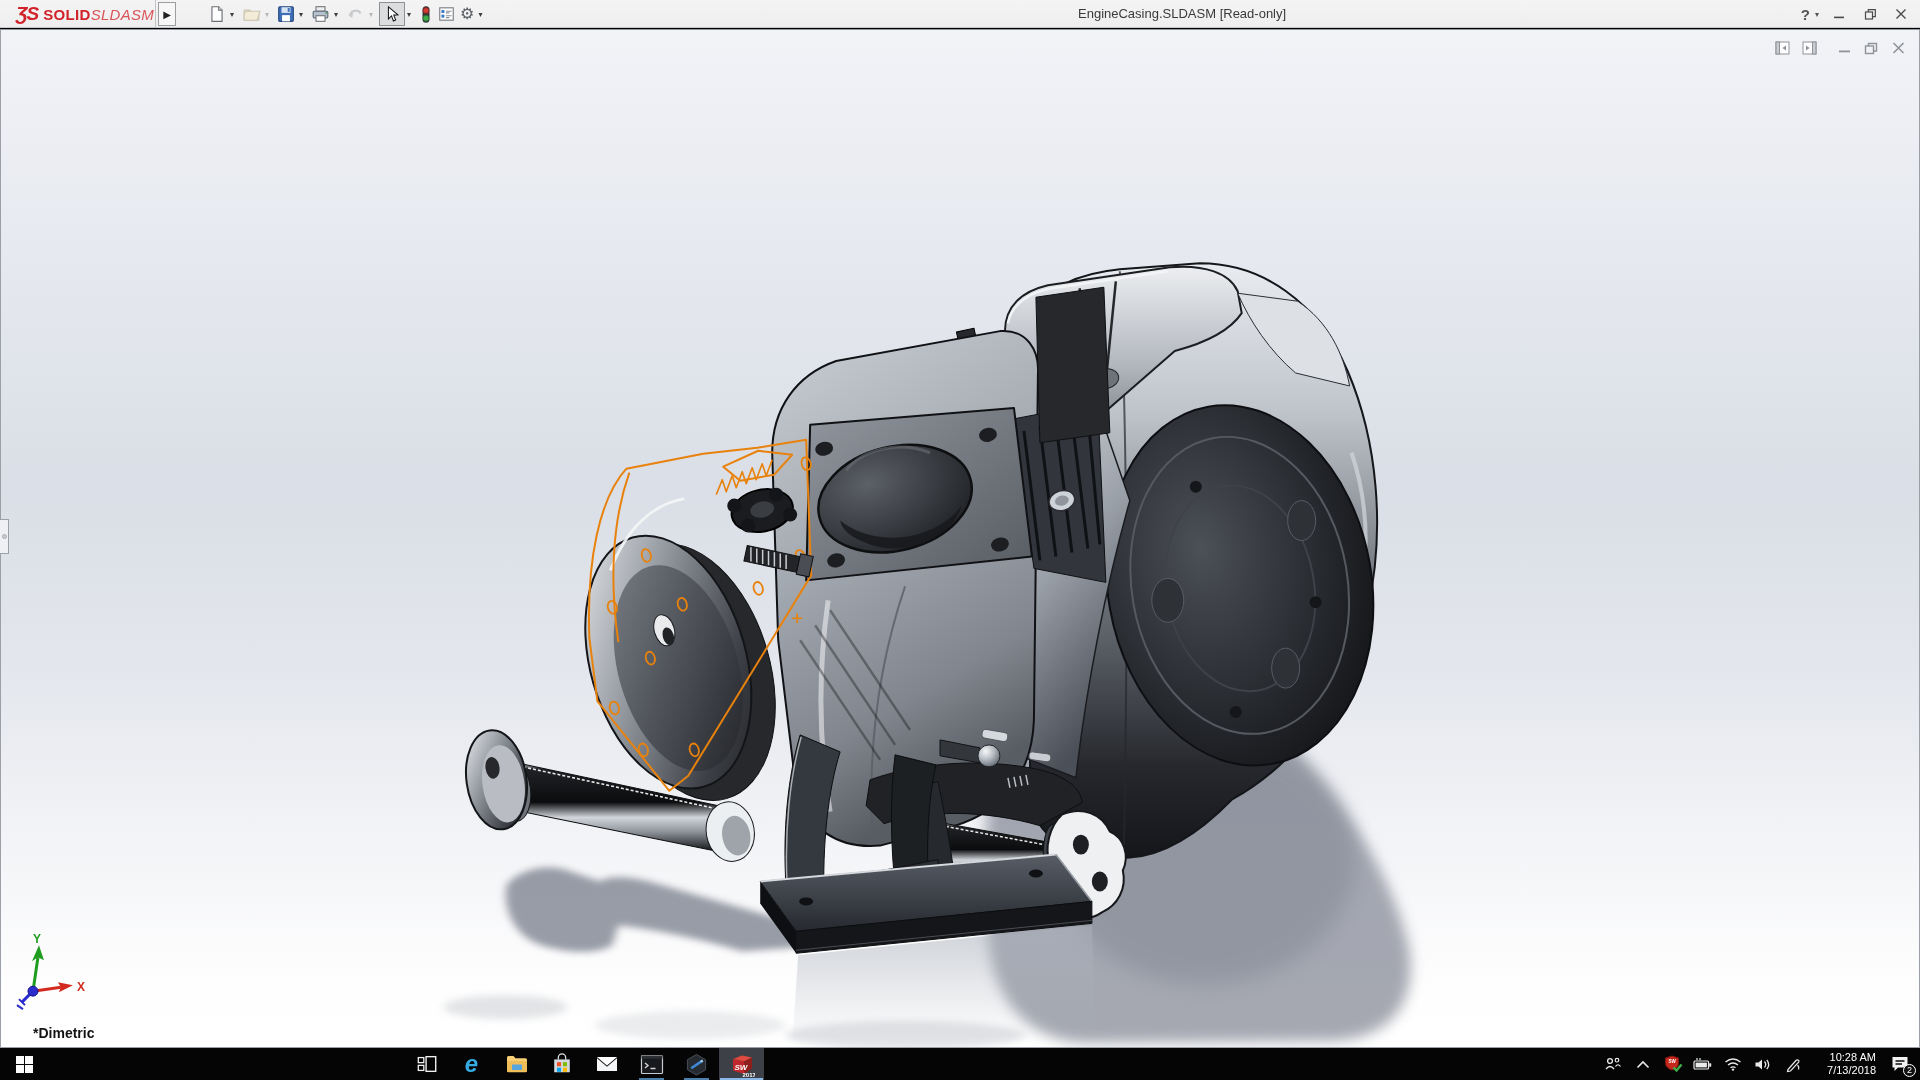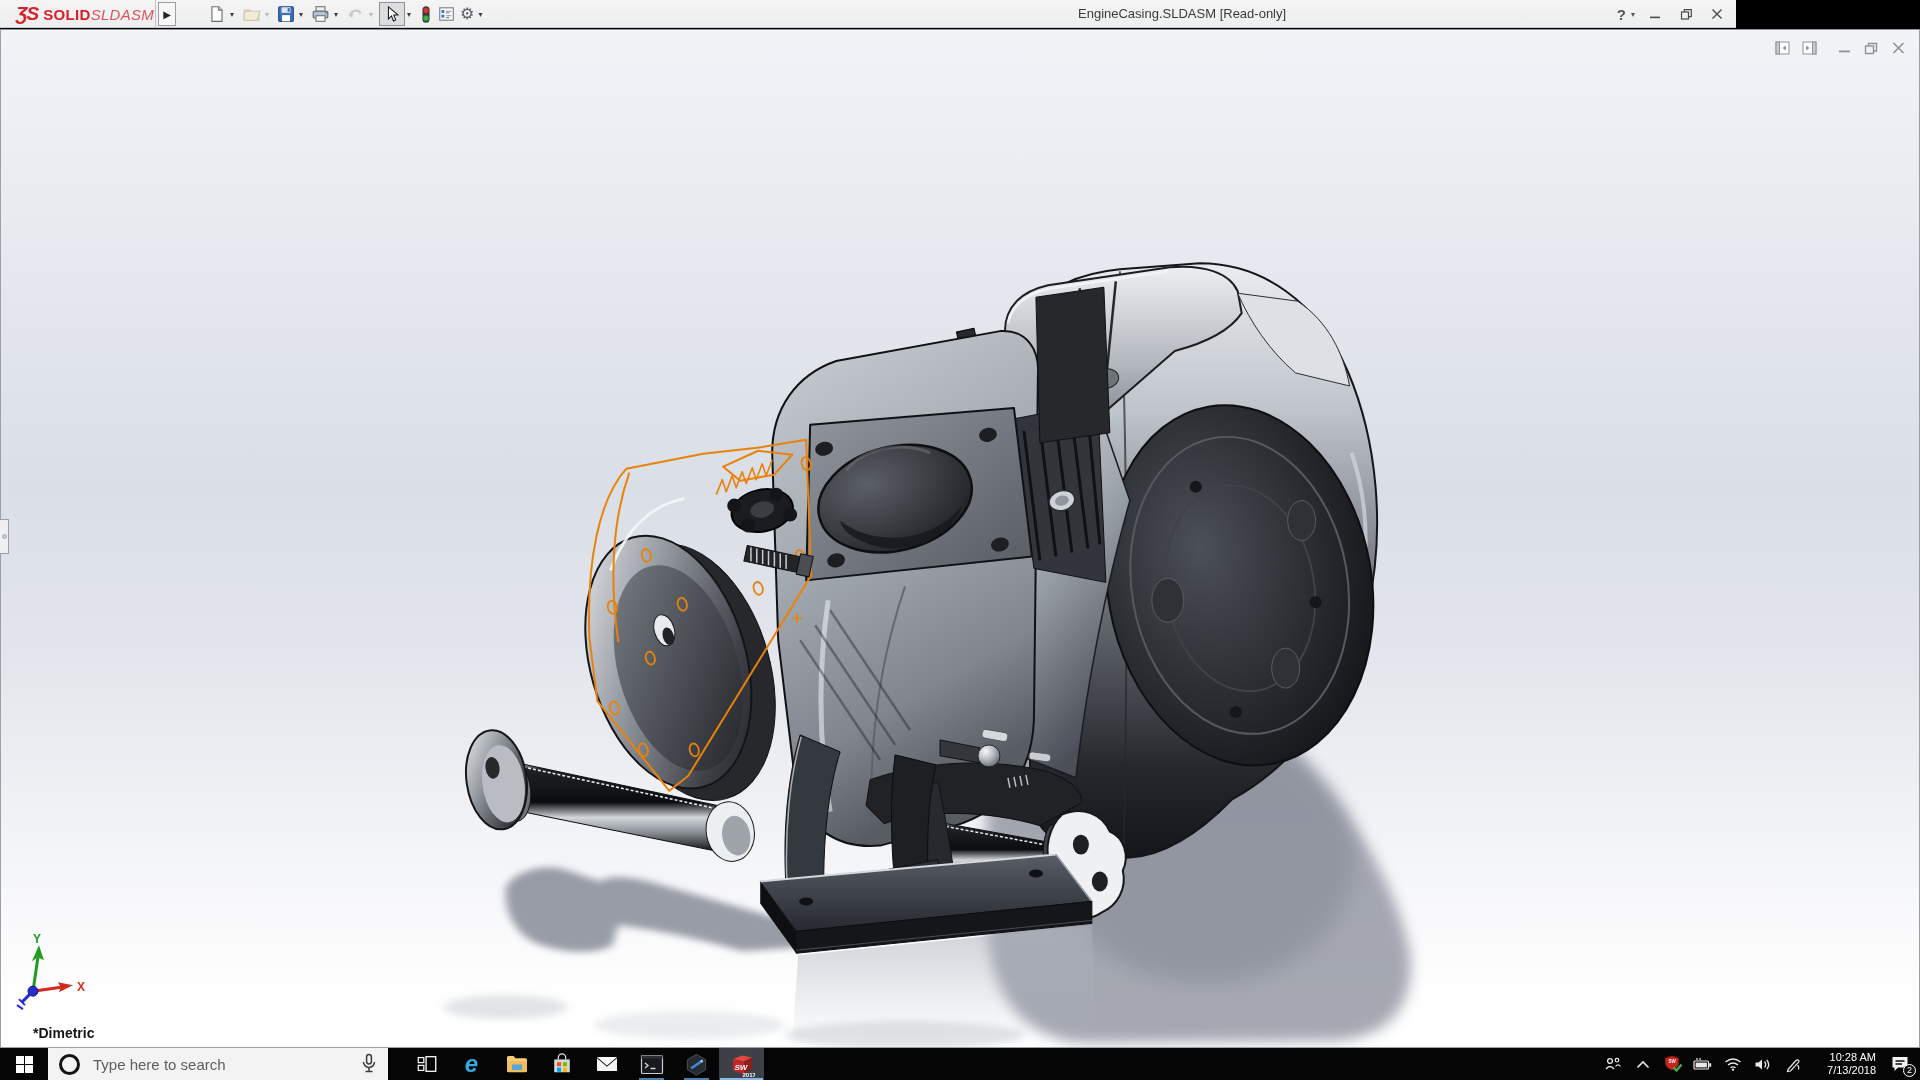--- a/index.html
+++ b/index.html
@@ -1,21 +1,21 @@
 <!DOCTYPE html>
 <html><head>
 <meta charset="utf-8">
 <style>
   * { margin:0; padding:0; box-sizing:border-box; }
   html,body { width:1920px; height:1080px; overflow:hidden; background:#000;
     font-family:"Liberation Sans", sans-serif; }
   .app { position:absolute; inset:0; width:1920px; height:1080px; }
 
   
-  .titlebar { position:absolute; left:0; top:0; width:1736px; height:28px;
+  .titlebar { position:absolute; left:0; top:0; width:1920px; height:28px;
     background:linear-gradient(180deg,#f4f4f5,#eeeeef); border-bottom:1px solid #c7c9cc; }
   .brand { position:absolute; left:16px; top:3px; height:22px; display:flex; align-items:center; }
   .brand-glyph { font-size:19px; font-weight:bold; font-style:italic; color:#d2232a; letter-spacing:-1px; }
   .brand-bold { font-size:15px; font-weight:bold; color:#d2232a; margin-left:5px; letter-spacing:.3px; }
   .brand-light { font-size:15px; font-weight:normal; font-style:italic; color:#d9555a; letter-spacing:.3px; }
   .tb-sep { position:absolute; left:155px; top:0; width:1px; height:28px; background:#c2c4c7; }
   .flyout-btn { position:absolute; left:158px; top:2px; width:18px; height:24px; font-size:10px;
     color:#222; display:flex; align-items:center; justify-content:center; border:1px solid #9b9da0; background:#f7f7f8; }
   .qtoolbar { position:absolute; left:206px; top:2px; height:24px; display:flex; align-items:center; }
   .tb-btn { height:24px; display:flex; align-items:center; padding:0 2px; }
@@ -491,31 +491,20 @@
   <div class="taskbar">
     <div class="start-btn">
       <svg width="19" height="19" viewBox="0 0 19 19">
         <rect x="1" y="1" width="8" height="8" fill="#fbfbfb"></rect>
           <rect x="10" y="1" width="8" height="8" fill="#fbfbfb"></rect>
         <rect x="1" y="10" width="8" height="8" fill="#fbfbfb"></rect>
           <rect x="10" y="10" width="8" height="8" fill="#fbfbfb"></rect>
       </svg>
     </div>
 
-    <div class="search-box">
-      <span class="cortana-ring"></span>
-      <span class="search-text">Type here to search</span>
-      <span class="mic">
-        <svg width="18" height="22" viewBox="0 0 18 22">
-          <rect x="6.6" y="1.5" width="4.8" height="9.5" rx="2.4" fill="none" stroke="#3c3c3c" stroke-width="1.5"></rect>
-          <path d="M3.5 9 a5.5 5.5 0 0 0 11 0" fill="none" stroke="#3c3c3c" stroke-width="1.5"></path>
-          <path d="M9 14.5 v3.5 M5.5 18.5 h7" stroke="#3c3c3c" stroke-width="1.5"></path>
-        </svg>
-      </span>
-    </div>
 
     <div class="apps">
       <div class="tb-app">
         <svg width="22" height="22" viewBox="0 0 24 24">
           <rect x="2.5" y="5" width="6" height="5.5" fill="none" stroke="#f2f2f2" stroke-width="1.4"></rect>
           <rect x="2.5" y="13.5" width="6" height="5.5" fill="none" stroke="#f2f2f2" stroke-width="1.4"></rect>
           <rect x="11" y="4" width="10.5" height="16" fill="none" stroke="#f2f2f2" stroke-width="1.5"></rect>
         </svg>
       </div>
       <div class="tb-app">

